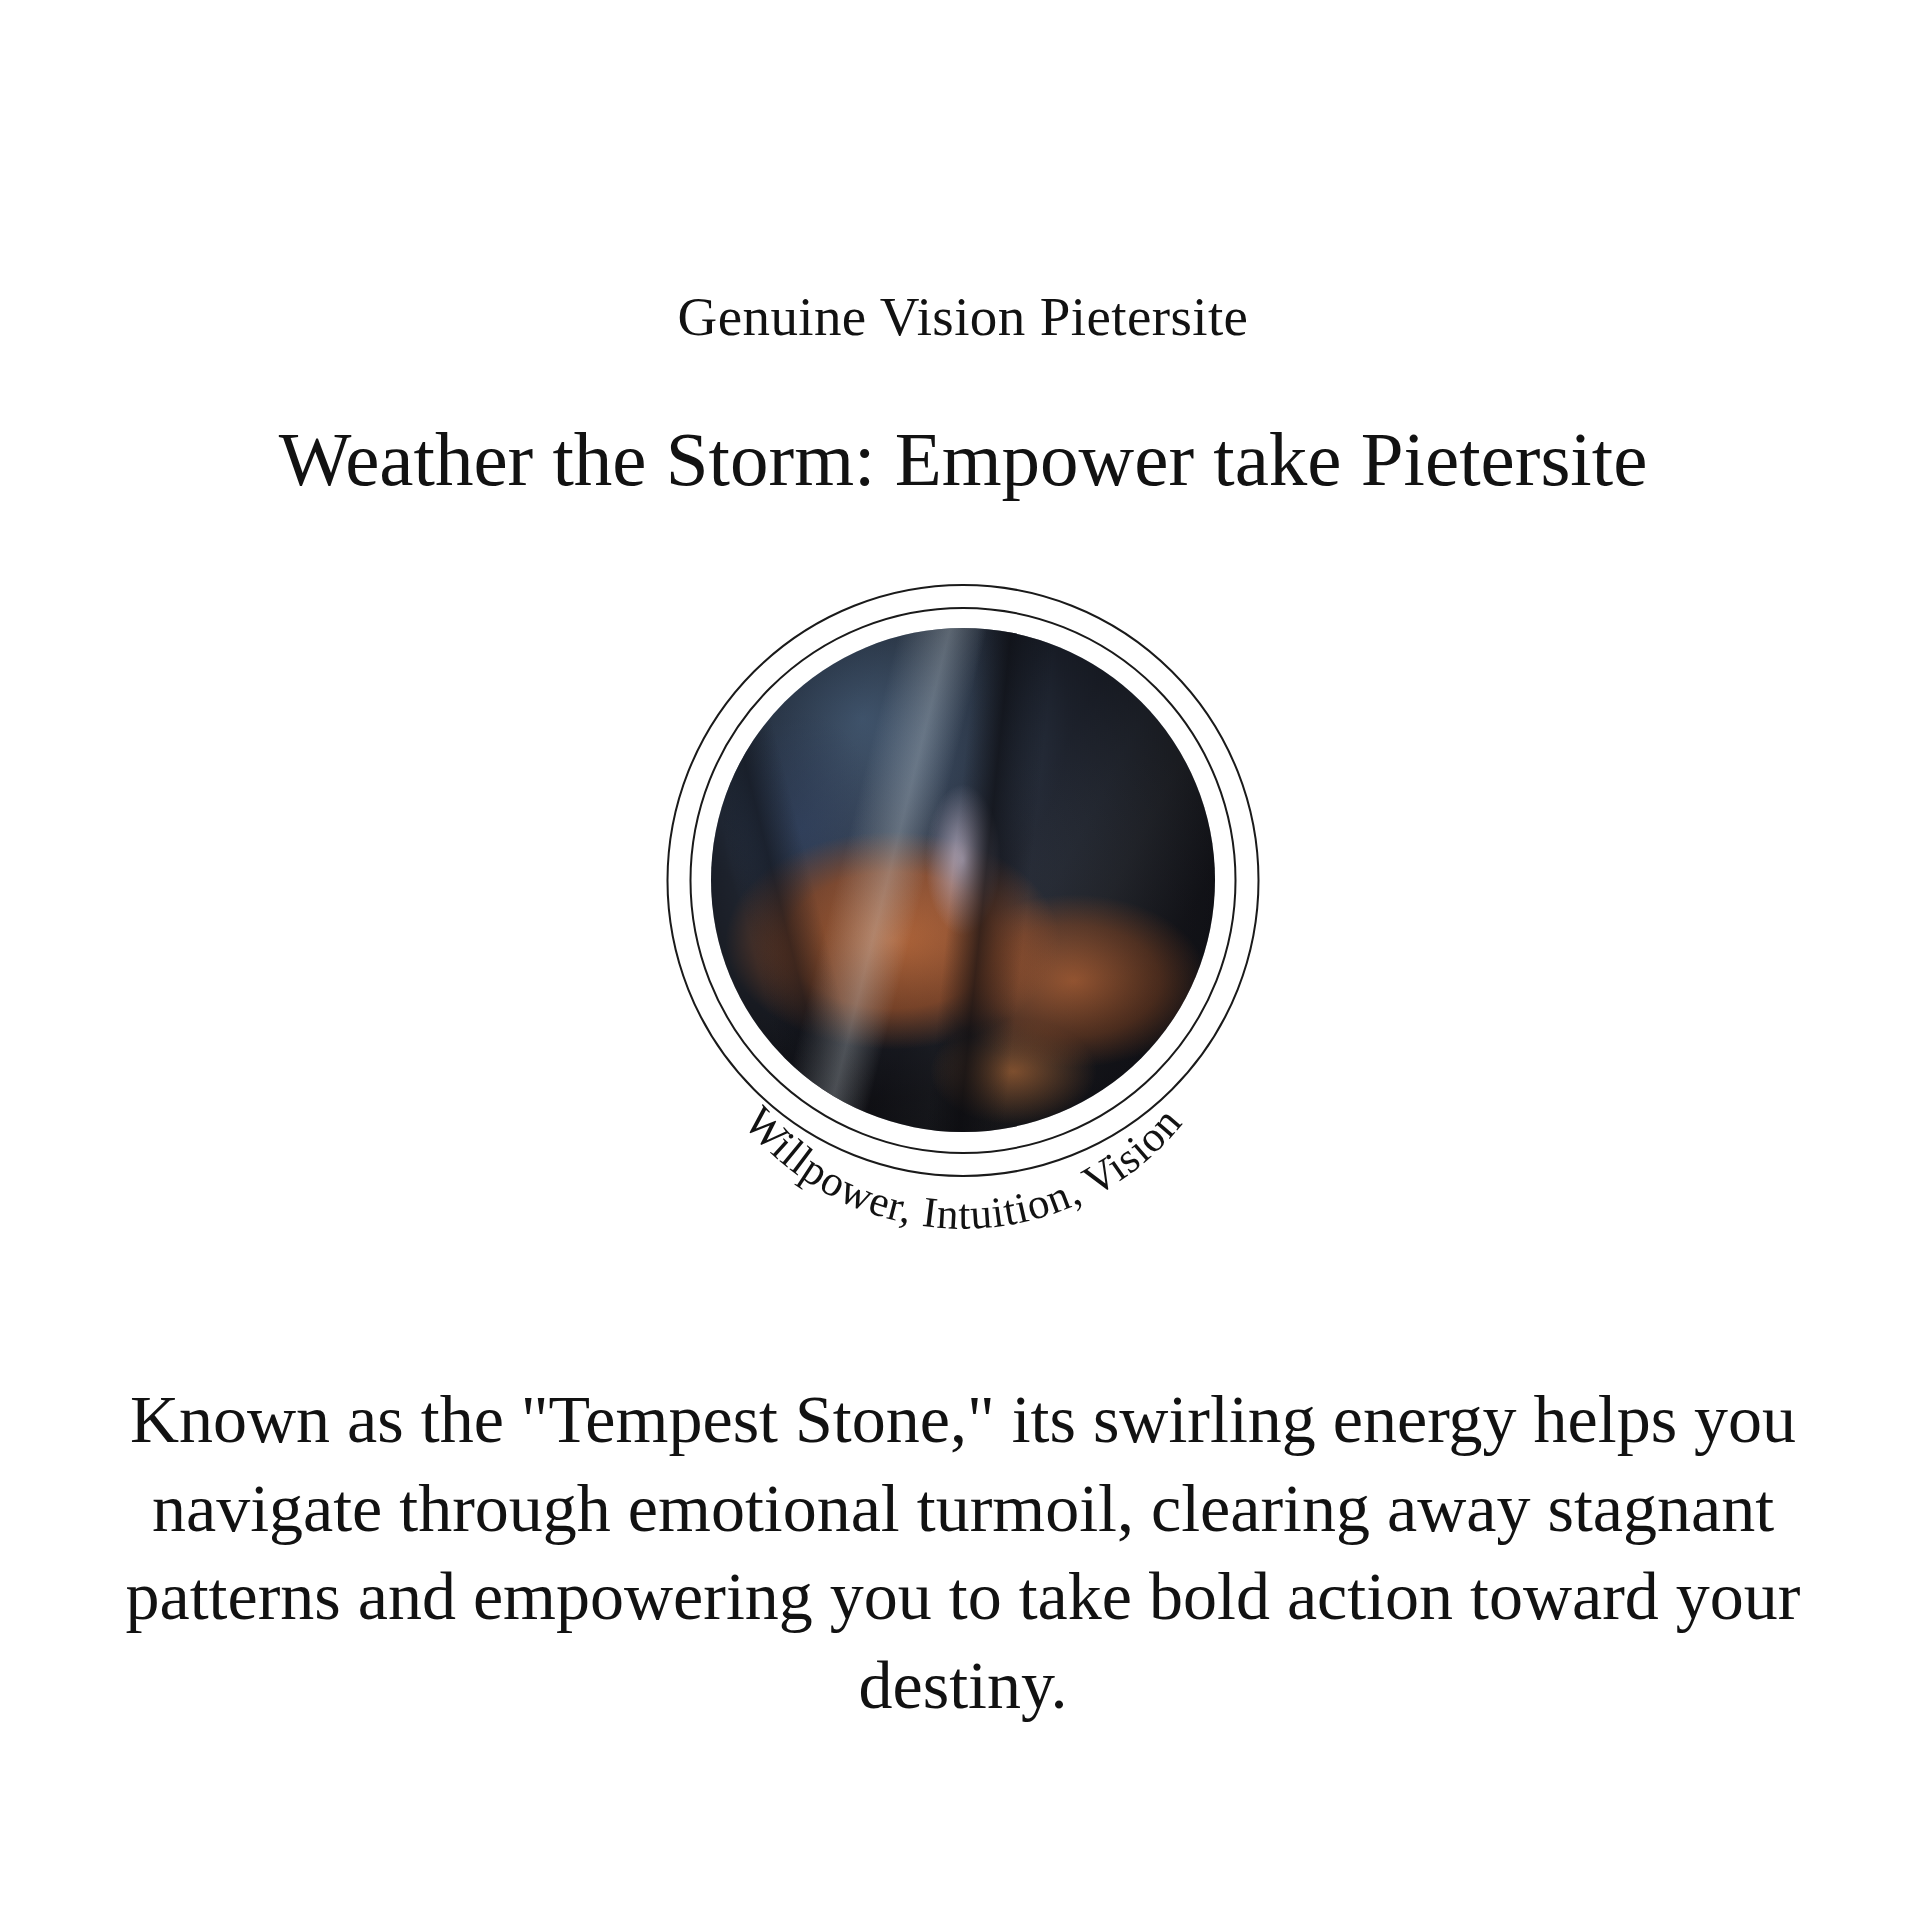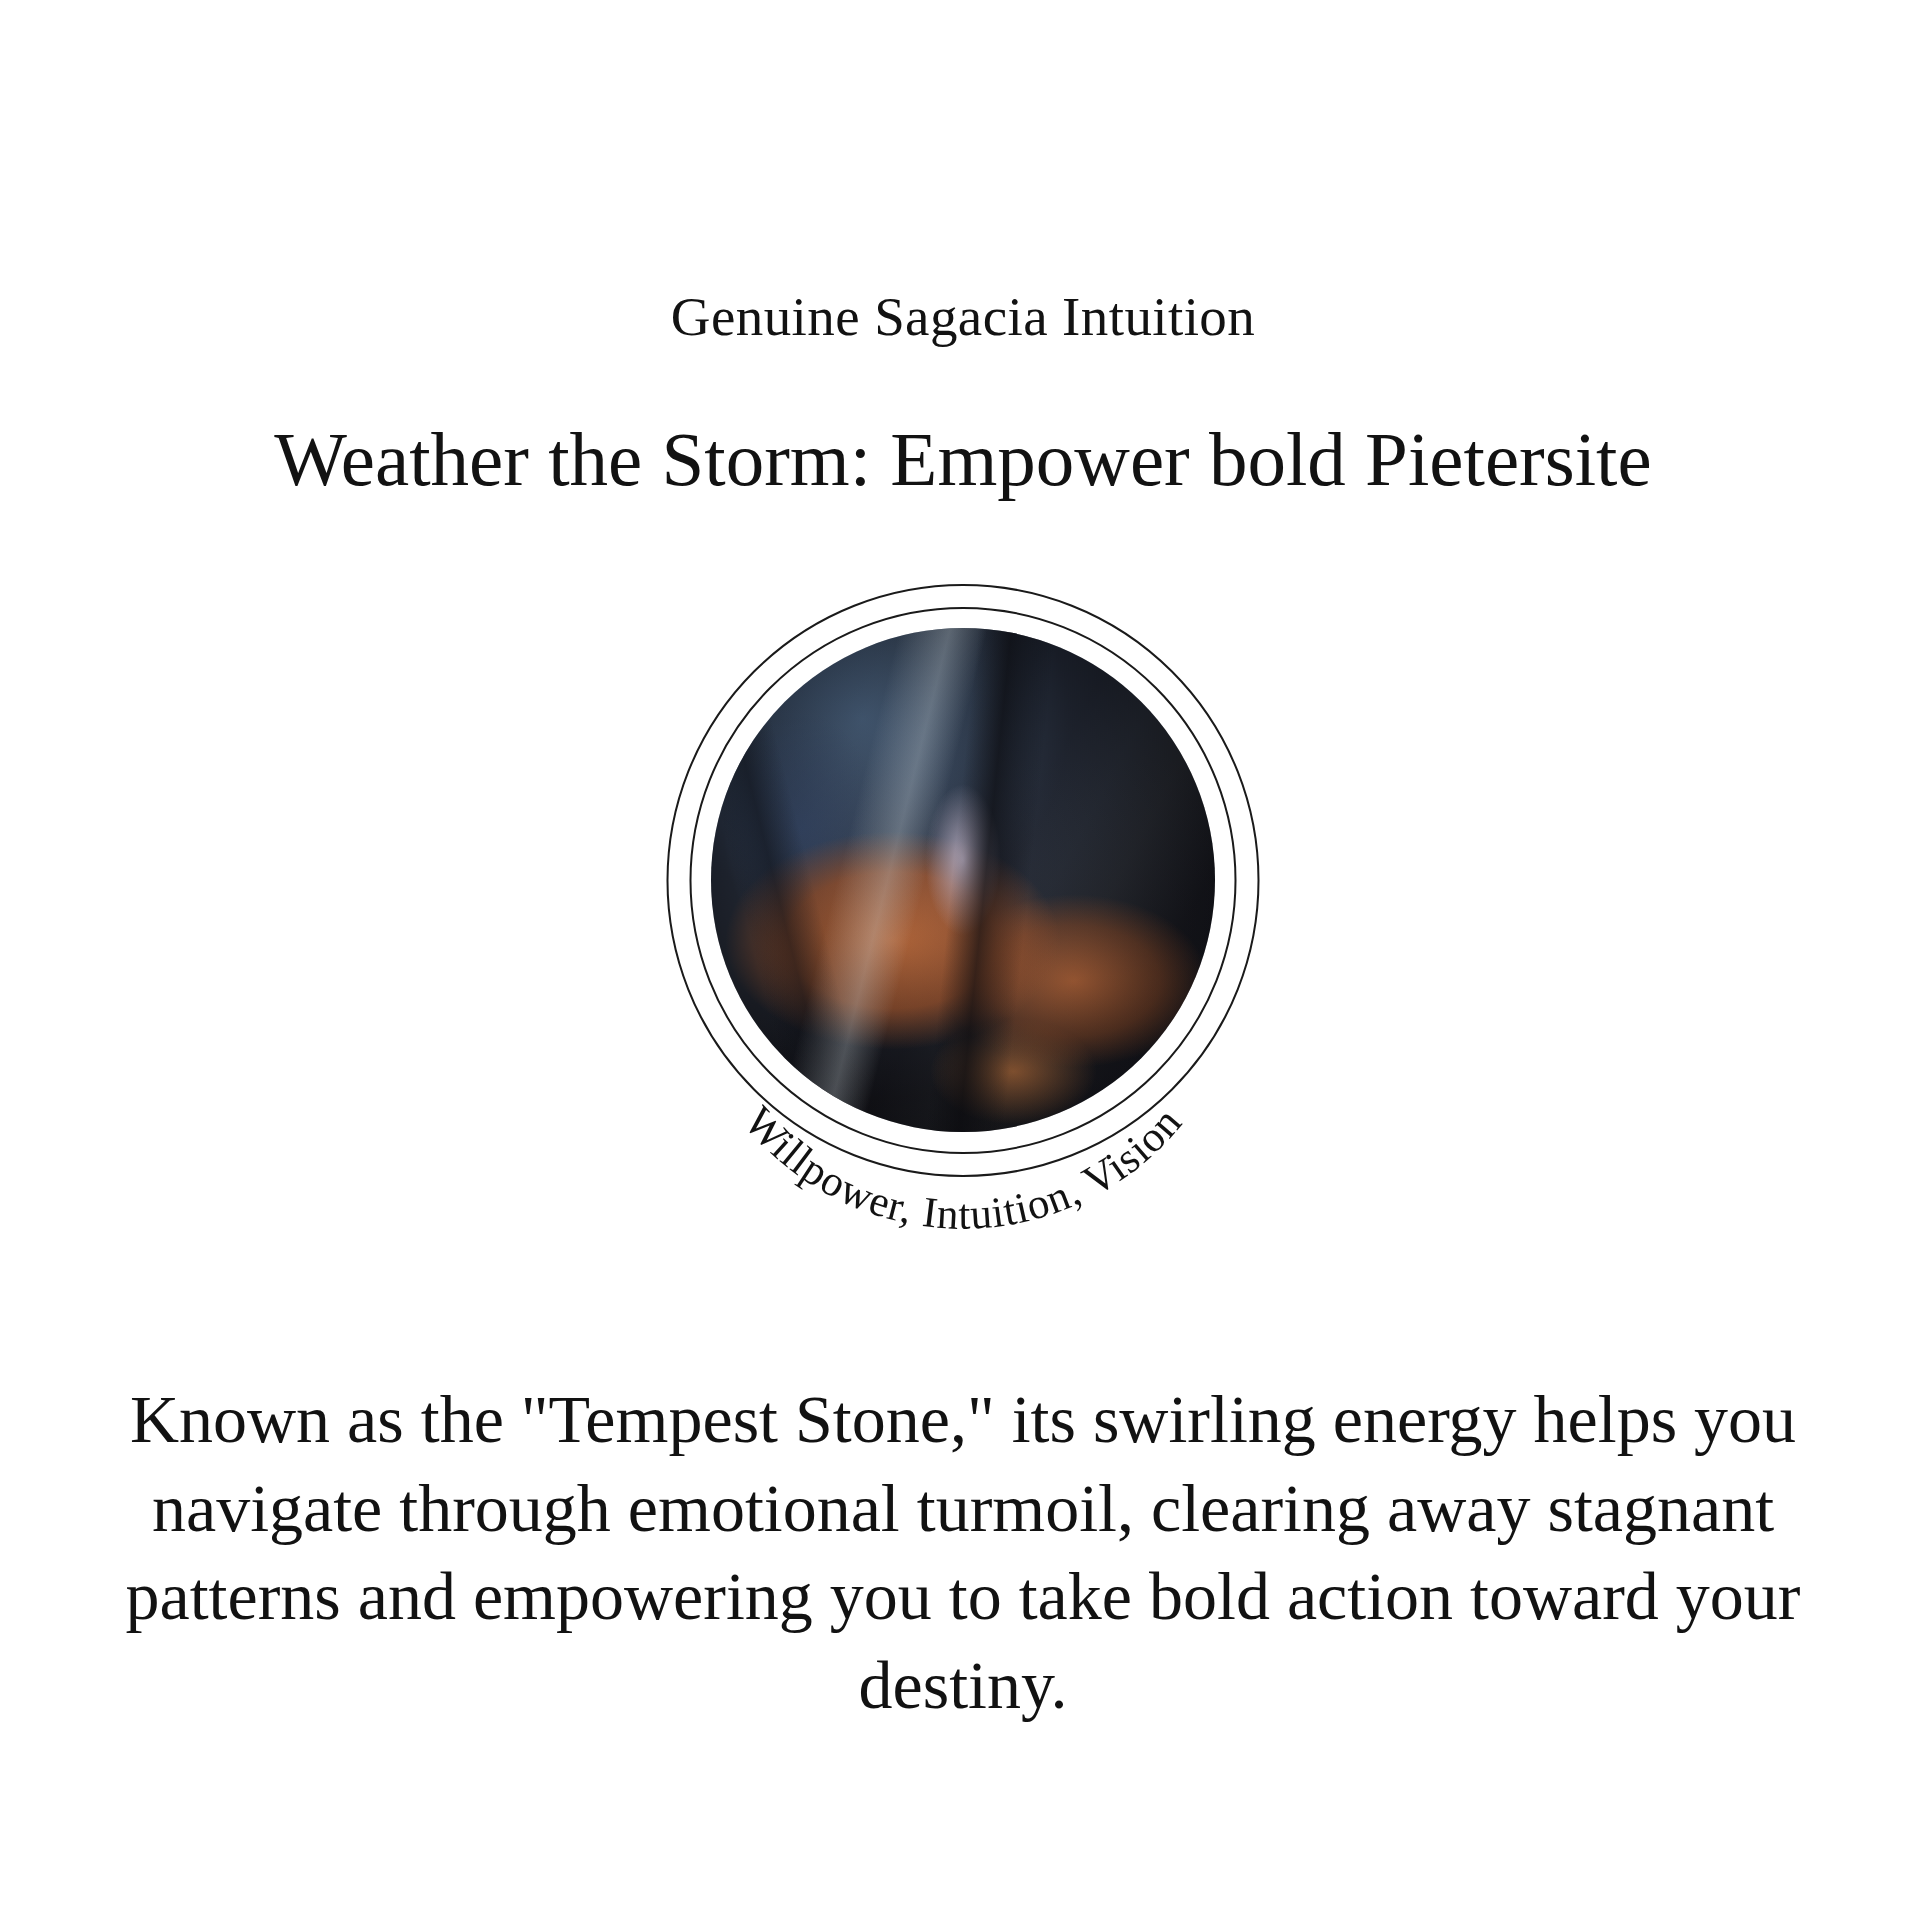--- a/index.html
+++ b/index.html
@@ -127,23 +127,23 @@
     text-align: center;
     max-width: 1795px;
     font-weight: 400;
   }
 </style>
 </head>
 <body>
 
 <div class="card">
 
-  <div class="brand-line">Genuine Sagacia Intuition</div>
+  <div class="brand-line">Genuine Vision Pietersite</div>
 
-  <div class="headline">Weather the Storm: Empower bold Pietersite</div>
+  <div class="headline">Weather the Storm: Empower take Pietersite</div>
 
   <div class="emblem-wrap">
     <div class="ring-outer"></div>
     <div class="ring-inner"></div>
     <div class="stone"></div>
 
     <svg class="arc-text" viewBox="0 0 770 880">
       <defs>
         <path id="captionArc" d="M 18,470 A 367,367 0 0 0 752,470" fill="none"></path>
       </defs>

